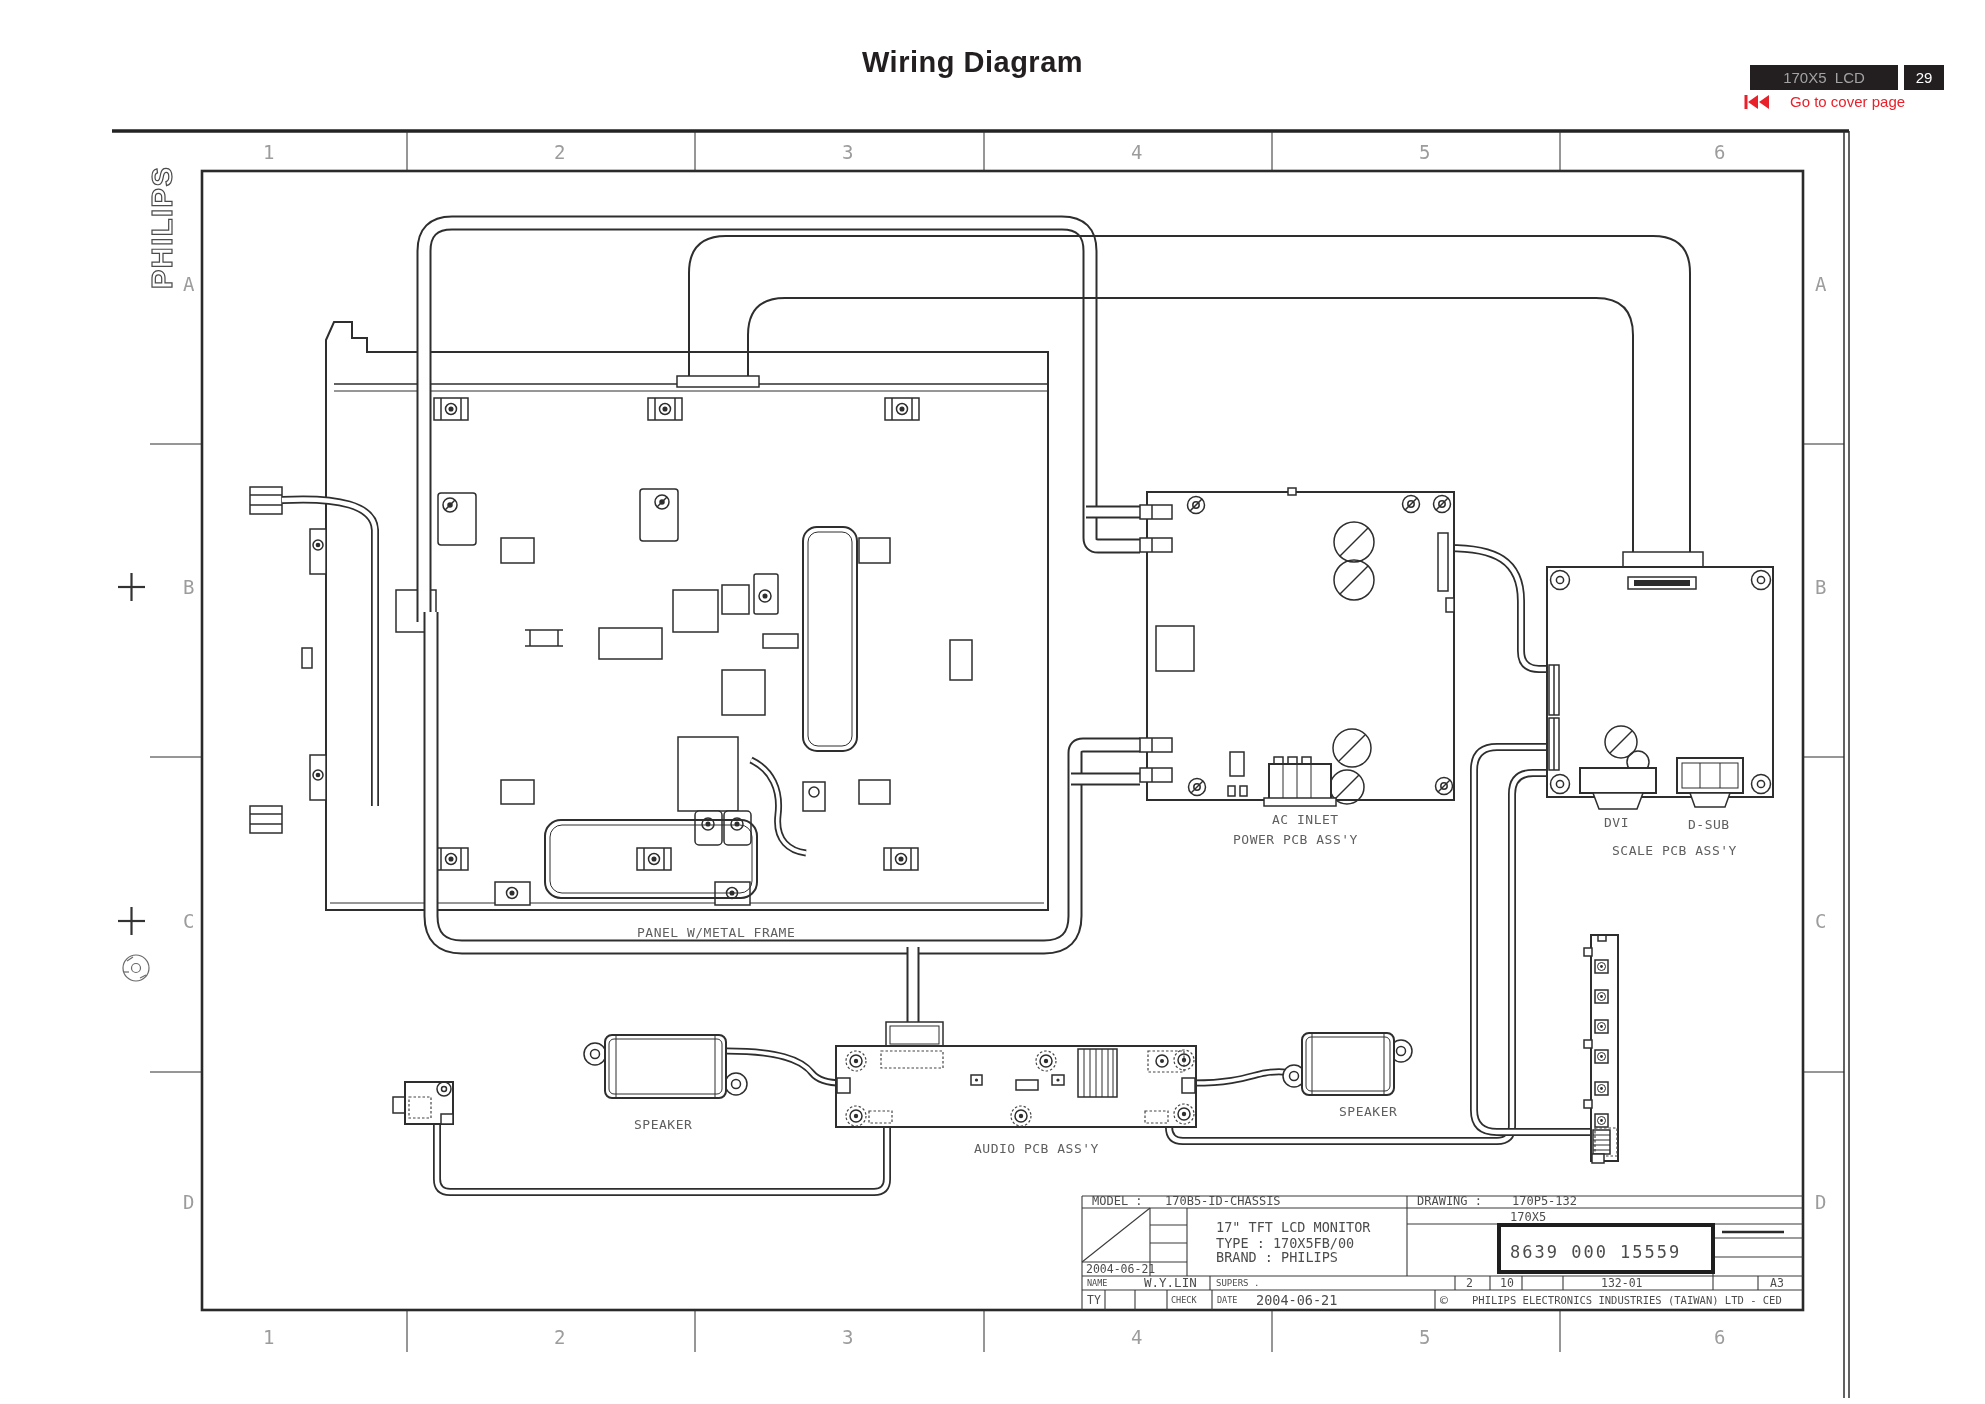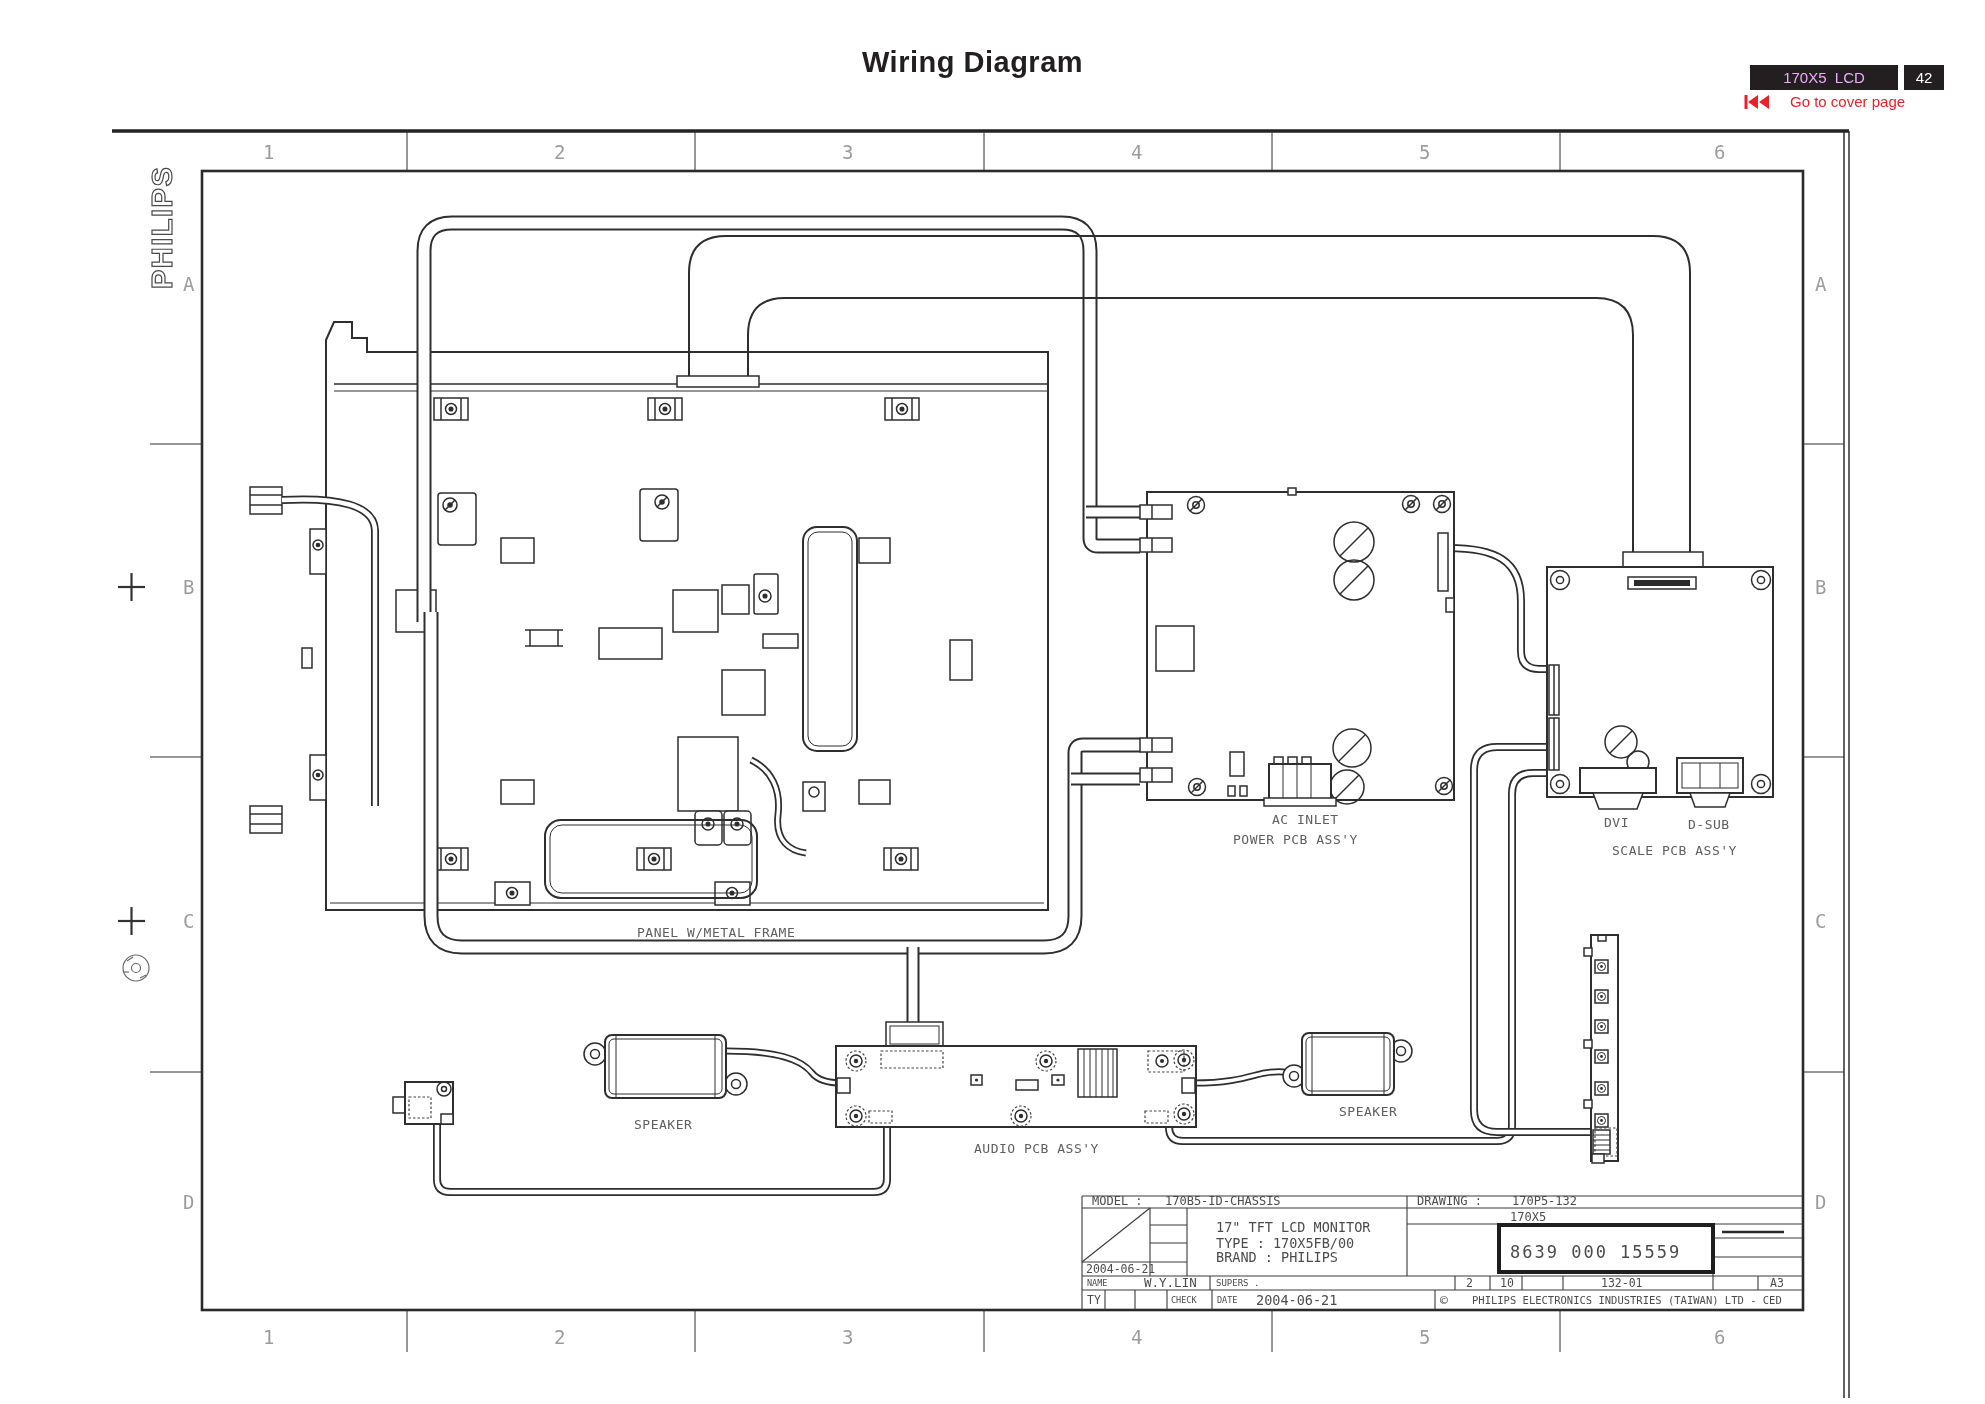--- a/index.html
+++ b/index.html
@@ -1,21 +1,21 @@
 <!DOCTYPE html>
 <html><head>
 <meta charset="utf-8">
 <style>
   html,body { margin:0; padding:0; background:#fff; }
   #page { position:relative; width:1985px; height:1404px; background:#fff; overflow:hidden;
           font-family:"Liberation Sans", sans-serif;padding-left:38px; }
   #page-title { position:absolute; left:862px; top:46px; font-size:29px; font-weight:bold;
                 color:#231f20; letter-spacing:0.5px; }
   #model-badge { position:absolute; left:1750px; top:65px; width:148px; height:25px; background:#231f20;
-                 color:#f0abfc; font-size:15px; display:flex; align-items:center; justify-content:center;
+                 color:#a3a3a3; font-size:15px; display:flex; align-items:center; justify-content:center;
                  white-space:pre; }
   #page-badge { position:absolute; left:1904px; top:65px; width:40px; height:25px; background:#231f20;
                 color:#fff; font-size:15px; display:flex; align-items:center; justify-content:center; }
   #back-link { position:absolute; left:1744px; top:93px; display:flex; align-items:center; gap:20px;
                color:#e8212b; font-size:15px; cursor:pointer; }
   svg text { user-select:none; }
   .ln  { stroke:#2e2e2e; stroke-width:1.5; fill:none; }
   .lnw { stroke:#2e2e2e; stroke-width:1.5; fill:#fff; }
   .ln2 { stroke:#2e2e2e; stroke-width:2; fill:none; }
   .ln2w{ stroke:#2e2e2e; stroke-width:2; fill:#fff; }
@@ -29,21 +29,21 @@
   .cbi { stroke:#ffffff; fill:none; }
 </style>
 </head>
 <body>
 
 <div id="page">
 
   <div id="page-title">Wiring Diagram</div>
 
   <div id="model-badge">170X5  LCD</div>
-  <div id="page-badge">42</div>
+  <div id="page-badge">29</div>
 
   <div id="back-link">
     <svg width="26" height="16">
       <path d="M2 1 V15" stroke="#e8212b" stroke-width="3" fill="none"></path>
       <path d="M14 1 L4 8 L14 15 Z" fill="#e8212b"></path>
       <path d="M25 1 L15 8 L25 15 Z" fill="#e8212b"></path>
     </svg>
     <span>Go to cover page</span>
   </div>
 

